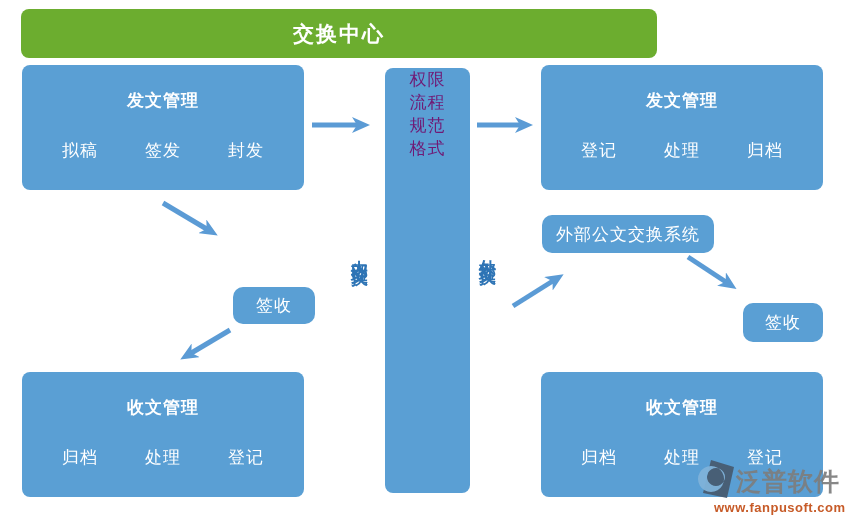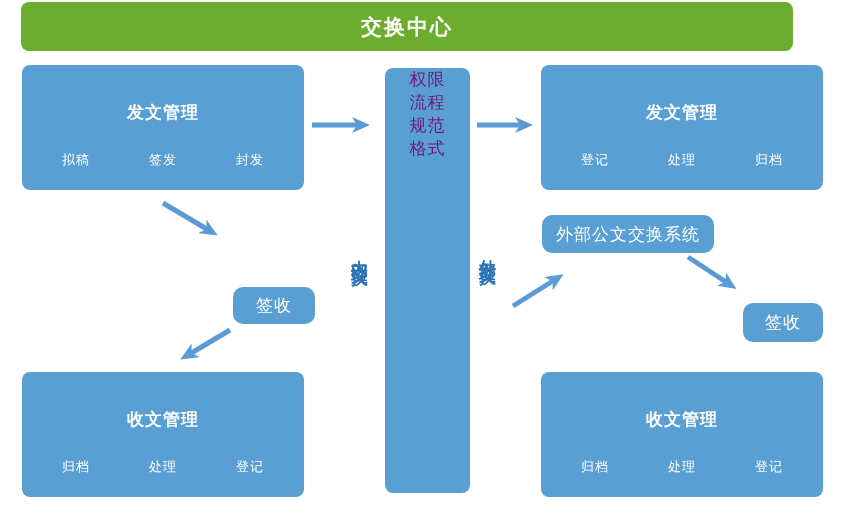--- a/index.html
+++ b/index.html
@@ -10,56 +10,56 @@
     position: relative;
     width: 845px;
     height: 517px;
     background: #ffffff;
     overflow: hidden;
   }
 
   
   .banner {
     position: absolute;
-    left: 21px; top: 2px;
-    width: 772px; height: 49px;
+    left: 21px; top: 9px;
+    width: 636px; height: 49px;
     background: #6CAD2F;
     border-radius: 8px;
     display: flex; align-items: center; justify-content: center;
   }
   .banner-title {
     color: #ffffff;
     font-size: 21px;
     font-weight: bold;
     letter-spacing: 2px;
   }
 
   
   .bigbox {
     position: absolute;
     width: 282px; height: 125px;
     background: #5A9FD4;
     border-radius: 8px;
     color: #ffffff;
     display: flex; flex-direction: column;
-    padding-top: 36px;
+    padding-top: 24px;
   }
   .bigbox .box-title {
     text-align: center;
     font-size: 17px;
     font-weight: bold;
     height: 24px;
     letter-spacing: 1px;
   }
   .bigbox .box-items {
     display: flex;
     justify-content: space-between;
     padding: 0 40px;
     margin-top: 26px;
-    font-size: 13px;
+    font-size: 17px;
     letter-spacing: 1px;
   }
   .box-send-left    { left: 22px;  top: 65px; }
   .box-send-right   { left: 541px; top: 65px; }
   .box-recv-left    { left: 22px;  top: 372px; }
   .box-recv-right   { left: 541px; top: 372px; }
 
   
   .center-col {
     position: absolute;
@@ -207,14 +207,26 @@
       </marker>
     </defs>
     <path d="M312,125 L361,125" stroke="#5B9BD5" stroke-width="5" fill="none" marker-end="url(#ah)"></path>
     <path d="M477,125 L524,125" stroke="#5B9BD5" stroke-width="5" fill="none" marker-end="url(#ah)"></path>
     <path d="M163,203 L210,231" stroke="#5B9BD5" stroke-width="5" fill="none" marker-end="url(#ah)"></path>
     <path d="M230,330 L188,355" stroke="#5B9BD5" stroke-width="5" fill="none" marker-end="url(#ah)"></path>
     <path d="M513,306 L556,279" stroke="#5B9BD5" stroke-width="5" fill="none" marker-end="url(#ah)"></path>
     <path d="M688,257 L729,284" stroke="#5B9BD5" stroke-width="5" fill="none" marker-end="url(#ah)"></path>
   </svg>
 
+  <div class="watermark">
+    <div class="wm-row">
+      <span>
+        <svg width="36" height="38" viewBox="0 0 36 38" xmlns="http://www.w3.org/2000/svg">
+          <path d="M13 0 L36 7 L29 38 L5 33 Z" fill="#46586C" opacity="0.9"></path>
+          <path fill-rule="evenodd" fill="#7FB2D9" opacity="0.95" d="M13,6 A13,13 0 1,0 13.02,6 Z M18,8 A9,9 0 1,1 17.98,8 Z"></path>
+        </svg>
+      </span>
+      <span class="wm-name">泛普软件</span>
+    </div>
+    <div class="wm-url">www.fanpusoft.com</div>
+  </div>
 
 </div>
 
 </body></html>

